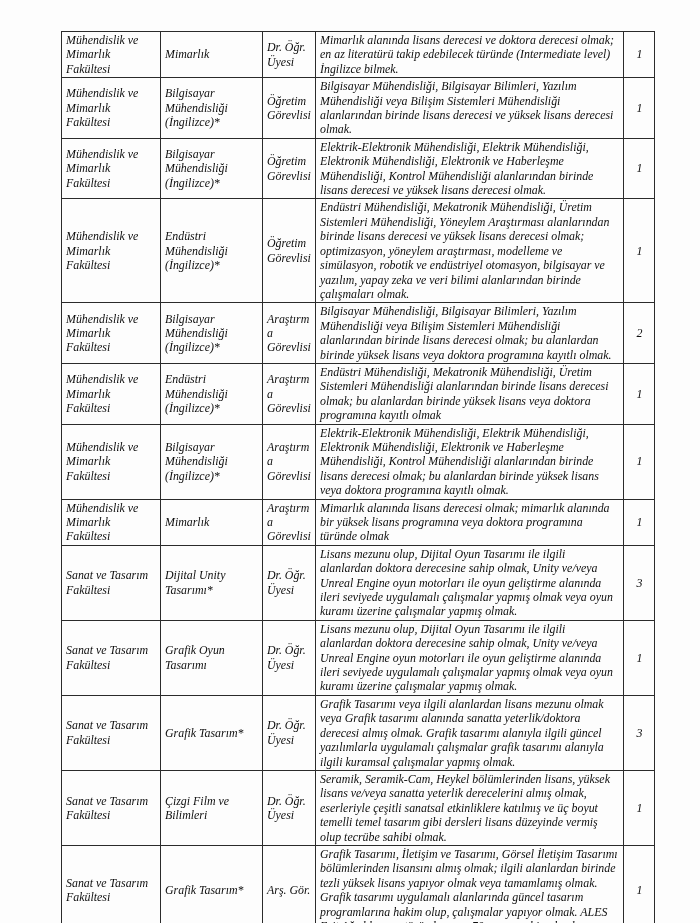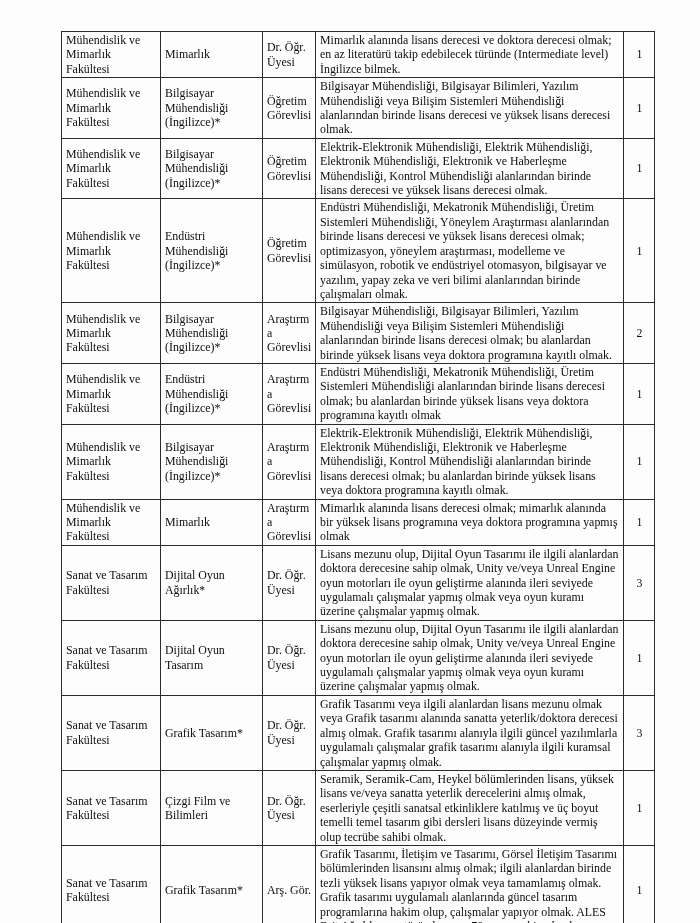--- a/index.html
+++ b/index.html
@@ -8,20 +8,21 @@
     background: #ffffff;
   }
   .page {
     position: relative;
     width: 700px;
     height: 923px;
     background: #fdfdfd;
     font-family: "Liberation Serif", "DejaVu Serif", serif;
     color: #0e0e0e;
     overflow: hidden;
+    font-style: italic;
   }
   table.positions {
     position: absolute;
     left: 61px;
     top: 31px;
     width: 593px;
     border-collapse: collapse;
     table-layout: fixed;
   }
   table.positions td {
@@ -115,33 +116,33 @@
         <td class="cell-faculty">Mühendislik ve Mimarlık Fakültesi</td>
         <td class="cell-department">Bilgisayar Mühendisliği (İngilizce)*</td>
         <td class="cell-position">Araştırma Görevlisi</td>
         <td class="cell-requirements">Elektrik-Elektronik Mühendisliği, Elektrik Mühendisliği, Elektronik Mühendisliği, Elektronik ve Haberleşme Mühendisliği, Kontrol Mühendisliği alanlarından birinde lisans derecesi olmak; bu alanlardan birinde yüksek lisans veya doktora programına kayıtlı olmak.</td>
         <td class="cell-count">1</td>
       </tr>
       <tr>
         <td class="cell-faculty">Mühendislik ve Mimarlık Fakültesi</td>
         <td class="cell-department">Mimarlık</td>
         <td class="cell-position">Araştırma Görevlisi</td>
-        <td class="cell-requirements">Mimarlık alanında lisans derecesi olmak; mimarlık alanında bir yüksek lisans programına veya doktora programına yapmış olmak</td>
+        <td class="cell-requirements">Mimarlık alanında lisans derecesi olmak; mimarlık alanında bir yüksek lisans programına veya doktora programına türünde olmak</td>
         <td class="cell-count">1</td>
       </tr>
       <tr>
         <td class="cell-faculty">Sanat ve Tasarım Fakültesi</td>
-        <td class="cell-department">Dijital Oyun Ağırlık*</td>
+        <td class="cell-department">Dijital Unity Tasarımı*</td>
         <td class="cell-position">Dr. Öğr. Üyesi</td>
         <td class="cell-requirements">Lisans mezunu olup, Dijital Oyun Tasarımı ile ilgili alanlardan doktora derecesine sahip olmak, Unity ve/veya Unreal Engine oyun motorları ile oyun geliştirme alanında ileri seviyede uygulamalı çalışmalar yapmış olmak veya oyun kuramı üzerine çalışmalar yapmış olmak.</td>
         <td class="cell-count">3</td>
       </tr>
       <tr>
         <td class="cell-faculty">Sanat ve Tasarım Fakültesi</td>
-        <td class="cell-department">Dijital Oyun Tasarım</td>
+        <td class="cell-department">Grafik Oyun Tasarımı</td>
         <td class="cell-position">Dr. Öğr. Üyesi</td>
         <td class="cell-requirements">Lisans mezunu olup, Dijital Oyun Tasarımı ile ilgili alanlardan doktora derecesine sahip olmak, Unity ve/veya Unreal Engine oyun motorları ile oyun geliştirme alanında ileri seviyede uygulamalı çalışmalar yapmış olmak veya oyun kuramı üzerine çalışmalar yapmış olmak.</td>
         <td class="cell-count">1</td>
       </tr>
       <tr>
         <td class="cell-faculty">Sanat ve Tasarım Fakültesi</td>
         <td class="cell-department">Grafik Tasarım*</td>
         <td class="cell-position">Dr. Öğr. Üyesi</td>
         <td class="cell-requirements">Grafik Tasarımı veya ilgili alanlardan lisans mezunu olmak veya Grafik tasarımı alanında sanatta yeterlik/doktora derecesi almış olmak. Grafik tasarımı alanıyla ilgili güncel yazılımlarla uygulamalı çalışmalar grafik tasarımı alanıyla ilgili kuramsal çalışmalar yapmış olmak.</td>
         <td class="cell-count">3</td>

